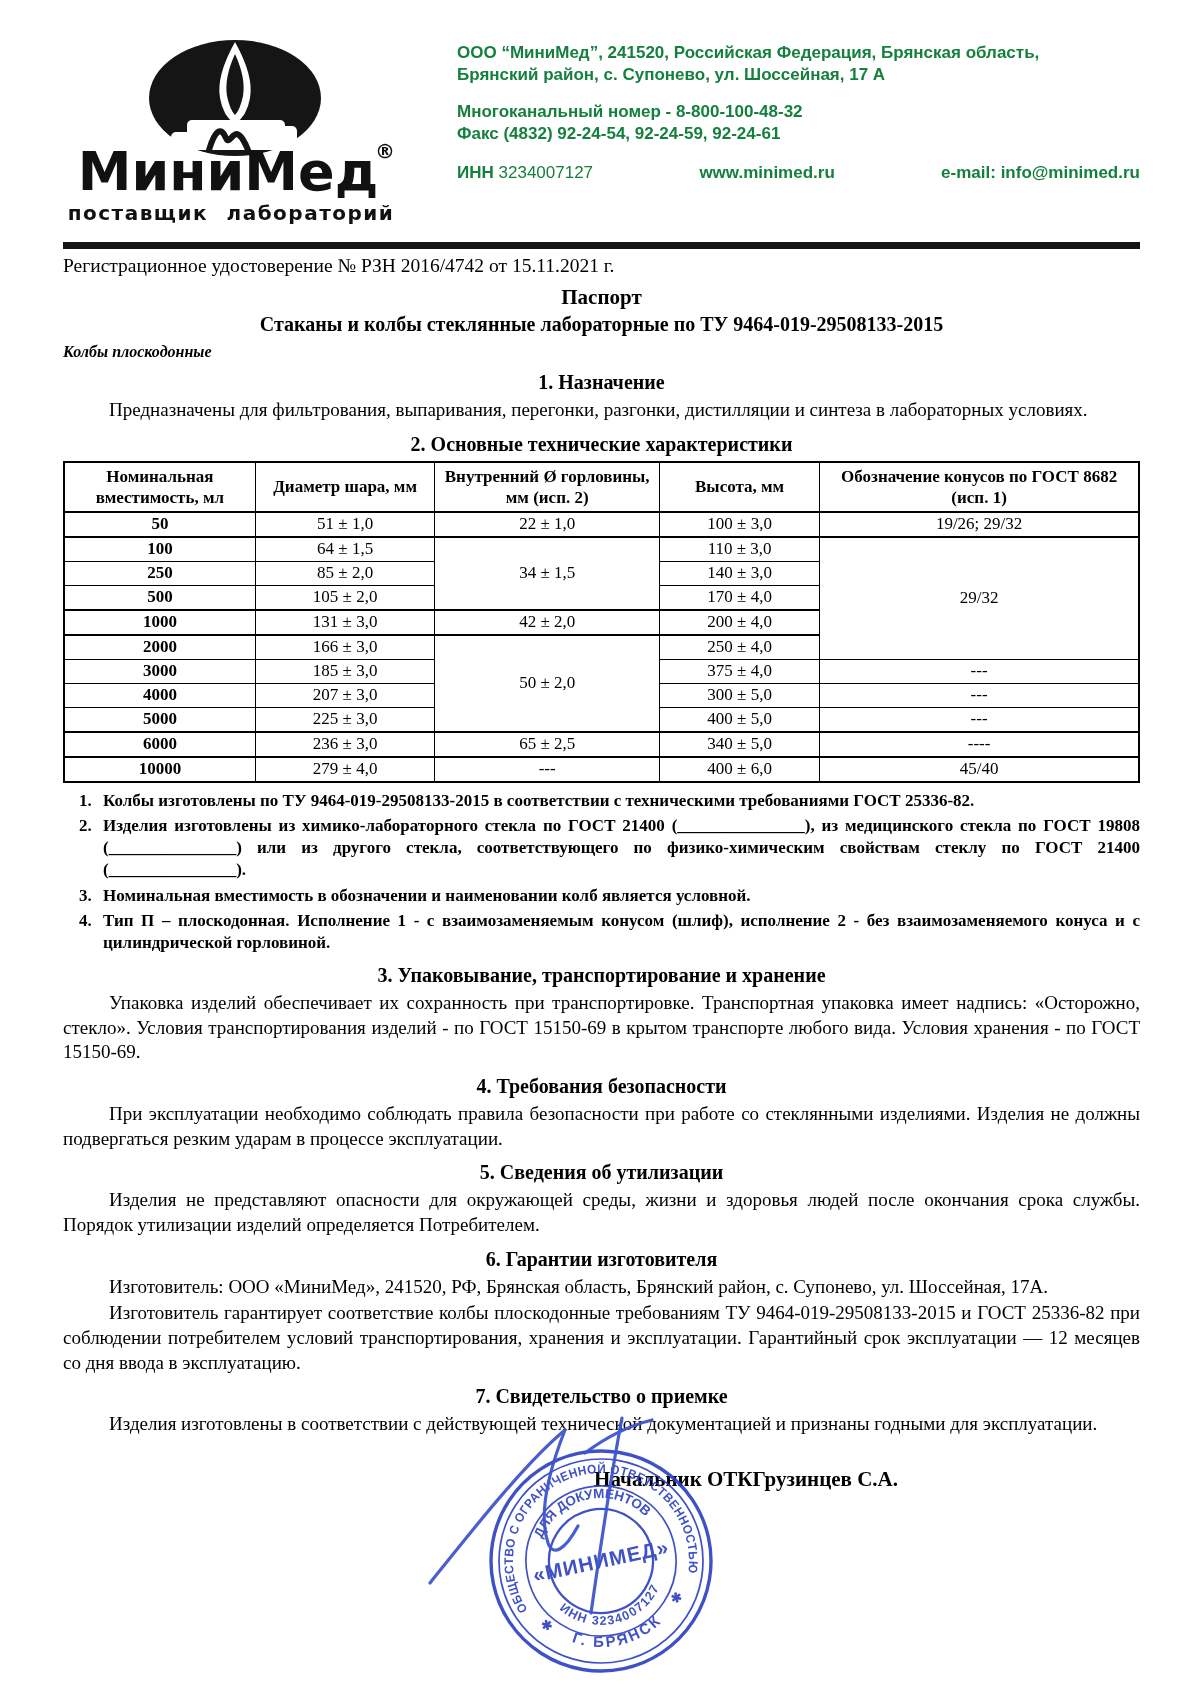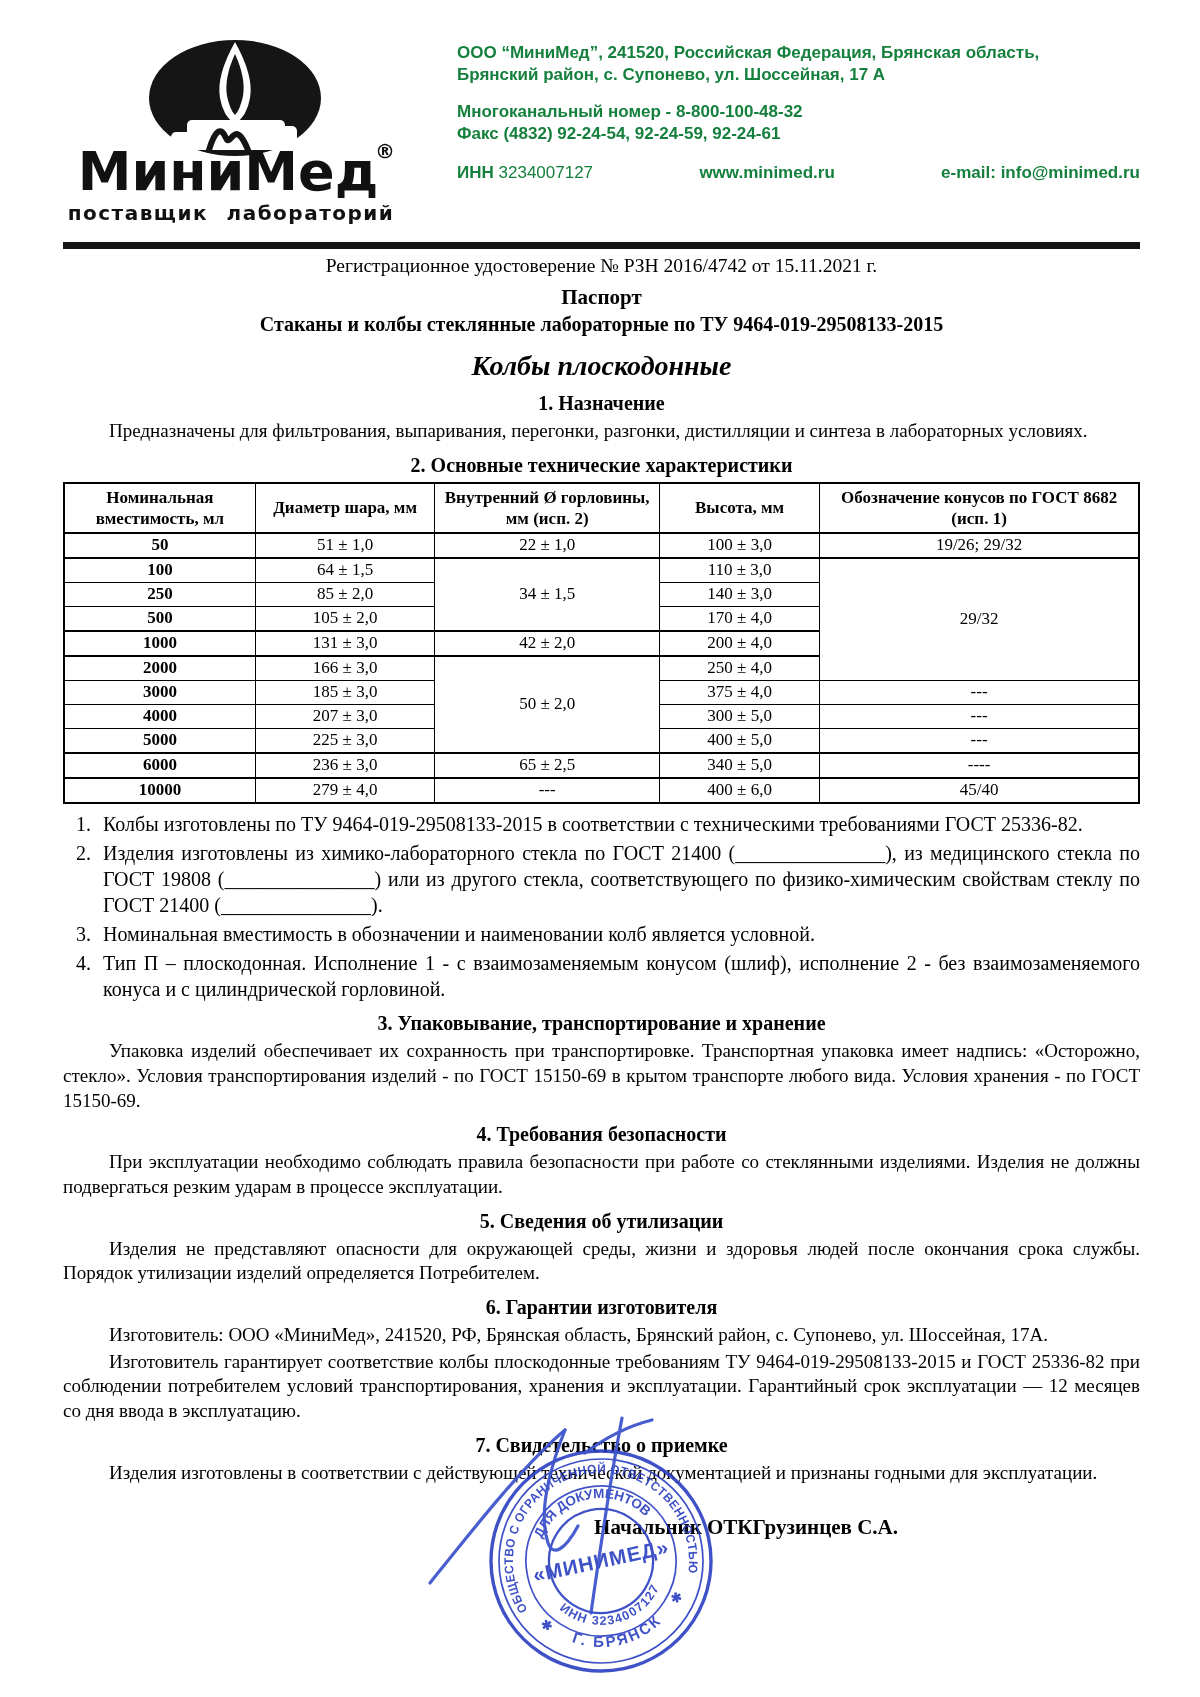--- a/index.html
+++ b/index.html
@@ -17,26 +17,26 @@
   .header-info {
     flex:1; padding-left:46px; padding-top:6px;
     font-family:"Liberation Sans", sans-serif;
     font-weight:bold; font-size:17px; line-height:1.3; color:#15803d;
   }
   .hgap { height:15px; }
   .inn-row { display:flex; justify-content:space-between; margin-top:17px; }
   .inn-pair .val { font-weight:normal; }
   .rule { height:7px; background:#151515; margin-top:10px; }
 
-  .reg-line { text-align:center; font-size:19.5px; margin-top:6px; }
+  .reg-line { text-align:left; font-size:19.5px; margin-top:6px; }
 
   
   .doc-title   { text-align:center; font-size:21px; font-weight:bold; margin-top:8px; }
   .doc-subtitle{ text-align:center; font-size:20px; font-weight:bold; margin-top:3px; }
-  .product-name{ text-align:center; font-size:28px; font-weight:bold; font-style:italic; margin-top:14px; }
+  .product-name{ font-size:16px; font-weight:bold; font-style:italic; margin-top:7px; }
 
   .sec-head { text-align:center; font-size:20px; font-weight:bold; margin:9px 0 4px; line-height:1.2; }
   .para { font-size:19px; line-height:1.3; text-align:justify; text-indent:46px; margin:0 0 2px 0; }
 
   
   table.spec {
     width:100%; border-collapse:collapse; margin-top:5px;
     border:2.5px solid #000; table-layout:fixed;
   }
   table.spec th {
@@ -45,21 +45,21 @@
   }
   table.spec td {
     border:1.3px solid #000; font-size:17px; text-align:center;
     vertical-align:middle; height:23px; padding:0 3px; line-height:1.1;
   }
   table.spec td.c0 { font-weight:bold; }
   table.spec tr.grp td { border-top-width:2.5px; }
   table.spec thead tr th { border-bottom-width:2px; }
 
   
-  ol.notes { margin:7px 0 0 0; padding-left:33px; font-size:20px; }
+  ol.notes { margin:7px 0 0 0; padding-left:33px; font-size:17px;font-weight:bold; }
   ol.notes li { text-align:justify; line-height:1.3; padding-left:7px; margin-top:3px; }
 
   
   .sig-row {
     display:flex; justify-content:flex-end;
     margin-top:30px; font-size:21px; font-weight:bold;
   }
   .sig-left  { margin-left:72px; }
   .sig-right { margin-right:242px; }
 

